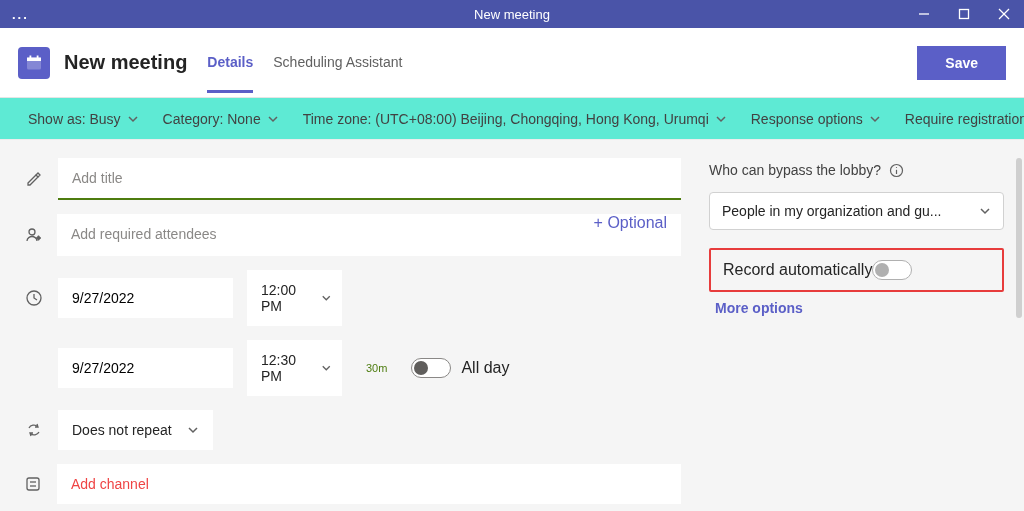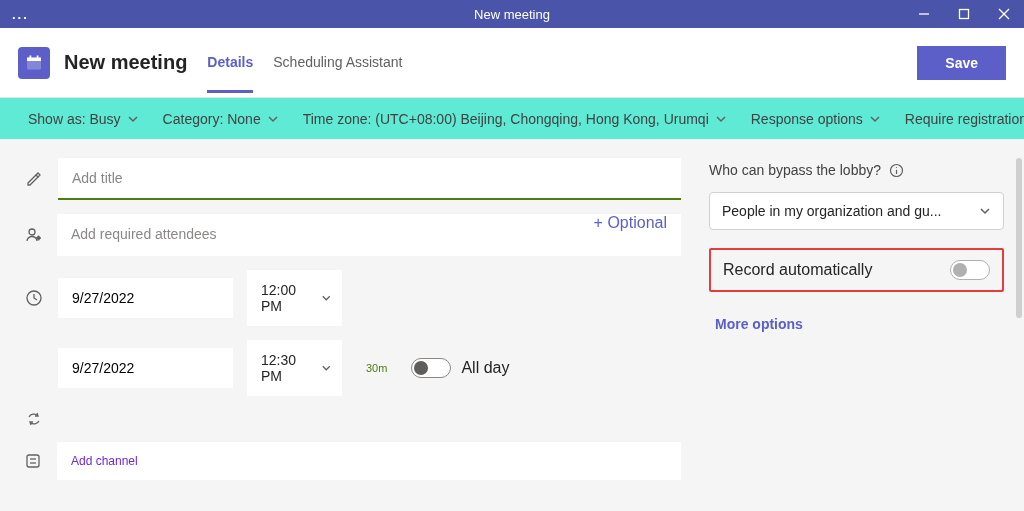--- a/index.html
+++ b/index.html
@@ -47,26 +47,26 @@
 
   .date-field { background:#fff; width: 175px; padding: 12px 14px; font-size: 14px; border:none; outline:none; }
   .time-field { background:#fff; width: 95px; padding: 12px 10px 12px 14px; font-size:14px; display:flex; align-items:center; gap:8px; cursor:pointer; }
   .duration { font-size:11px; color:#4d7c0f; margin-left:10px; }
   .allday-toggle { margin-left:10px; display:flex; align-items:center; gap:10px; }
   .toggle { width:40px; height:20px; border-radius:10px; position:relative; cursor:pointer; }
   .toggle.off { background:#fff; border:1px solid #8a8886; }
   .toggle.off .knob { position:absolute; left:2px; top:2px; width:14px; height:14px; border-radius:50%; background:#605e5c; }
 
   .repeat-field { background:#fff; width:155px; padding: 12px 14px; display:flex; align-items:center; justify-content:space-between; font-size:14px; cursor:pointer; }
-  .channel-field { background:#fff; width:100%; padding:12px 14px; font-size:12px; color:#6d28d9; cursor:pointer; }
+  .channel-field { background:#fff; width:100%; padding:12px 14px; font-size:14px; color:#ef4444; cursor:pointer; }
 
   
   .side-label { font-size:14px; color:#424242; display:flex; align-items:center; gap:8px; margin: 4px 0 14px 0; }
   .lobby-select { width:100%; background:#fff; border:1px solid #d1d1d1; border-radius:4px; padding:10px 12px; font-size:14px; display:flex; align-items:center; justify-content:space-between; cursor:pointer; margin-bottom:18px; }
-  .record-box { border:2px solid #e73c3c; border-radius:2px; padding:10px 12px; display:flex; align-items:center; justify-content:space-between; margin-bottom:24px; }
+  .record-box { border:2px solid #e73c3c; border-radius:2px; padding:10px 12px; display:flex; align-items:center; margin-bottom:8px; }
   .more-options { color:#5b5fc7; font-weight:600; font-size:14px; cursor:pointer; margin-left:6px; }
 
   .chev-svg { stroke:#616161; fill:none; stroke-width:1.5; }
 </style>
 </head>
 <body>
 
 <div class="titlebar">
   <div class="more">...</div>
   <div class="title">New meeting</div>
@@ -203,20 +203,26 @@
 
     <div class="row">
       <div class="row-icon">
         <svg width="18" height="18" viewBox="0 0 18 18">
             <path d="M4 7c1.5-3 6-4 8.5-1.5"></path>
             <polyline points="12,3 13,6 10,6"></polyline>
             <path d="M14 11c-1.5 3-6 4-8.5 1.5"></path>
             <polyline points="6,15 5,12 8,12"></polyline>
           </svg>
       </div>
+      <div class="repeat-field">
+        <span>Does not repeat</span>
+        <svg class="chev chev-svg" width="12" height="12" viewBox="0 0 12 12">
+            <polyline points="2,4 6,8 10,4"></polyline>
+          </svg>
+      </div>
     </div>
 
     <div class="row">
       <div class="row-icon">
         <svg width="18" height="18" viewBox="0 0 18 18">
             <rect x="3" y="3" width="12" height="12" rx="2"></rect>
             <line x1="6" y1="7" x2="12" y2="7"></line>
             <line x1="6" y1="11" x2="12" y2="11"></line>
           </svg>
       </div>

